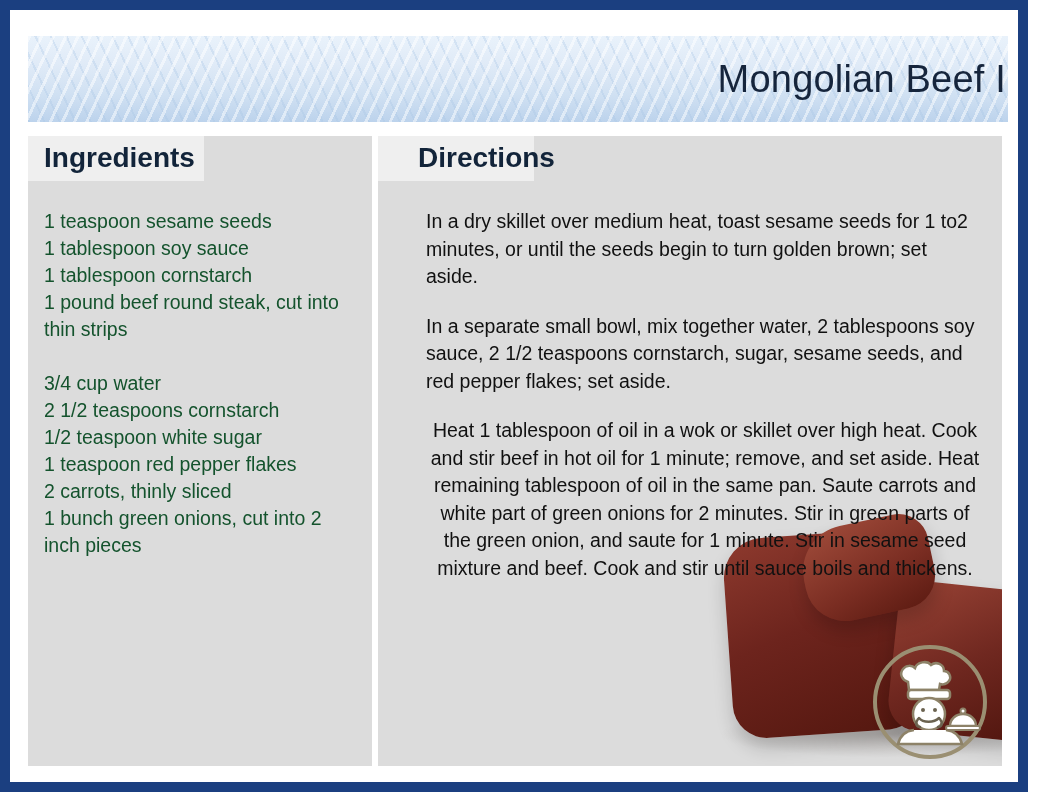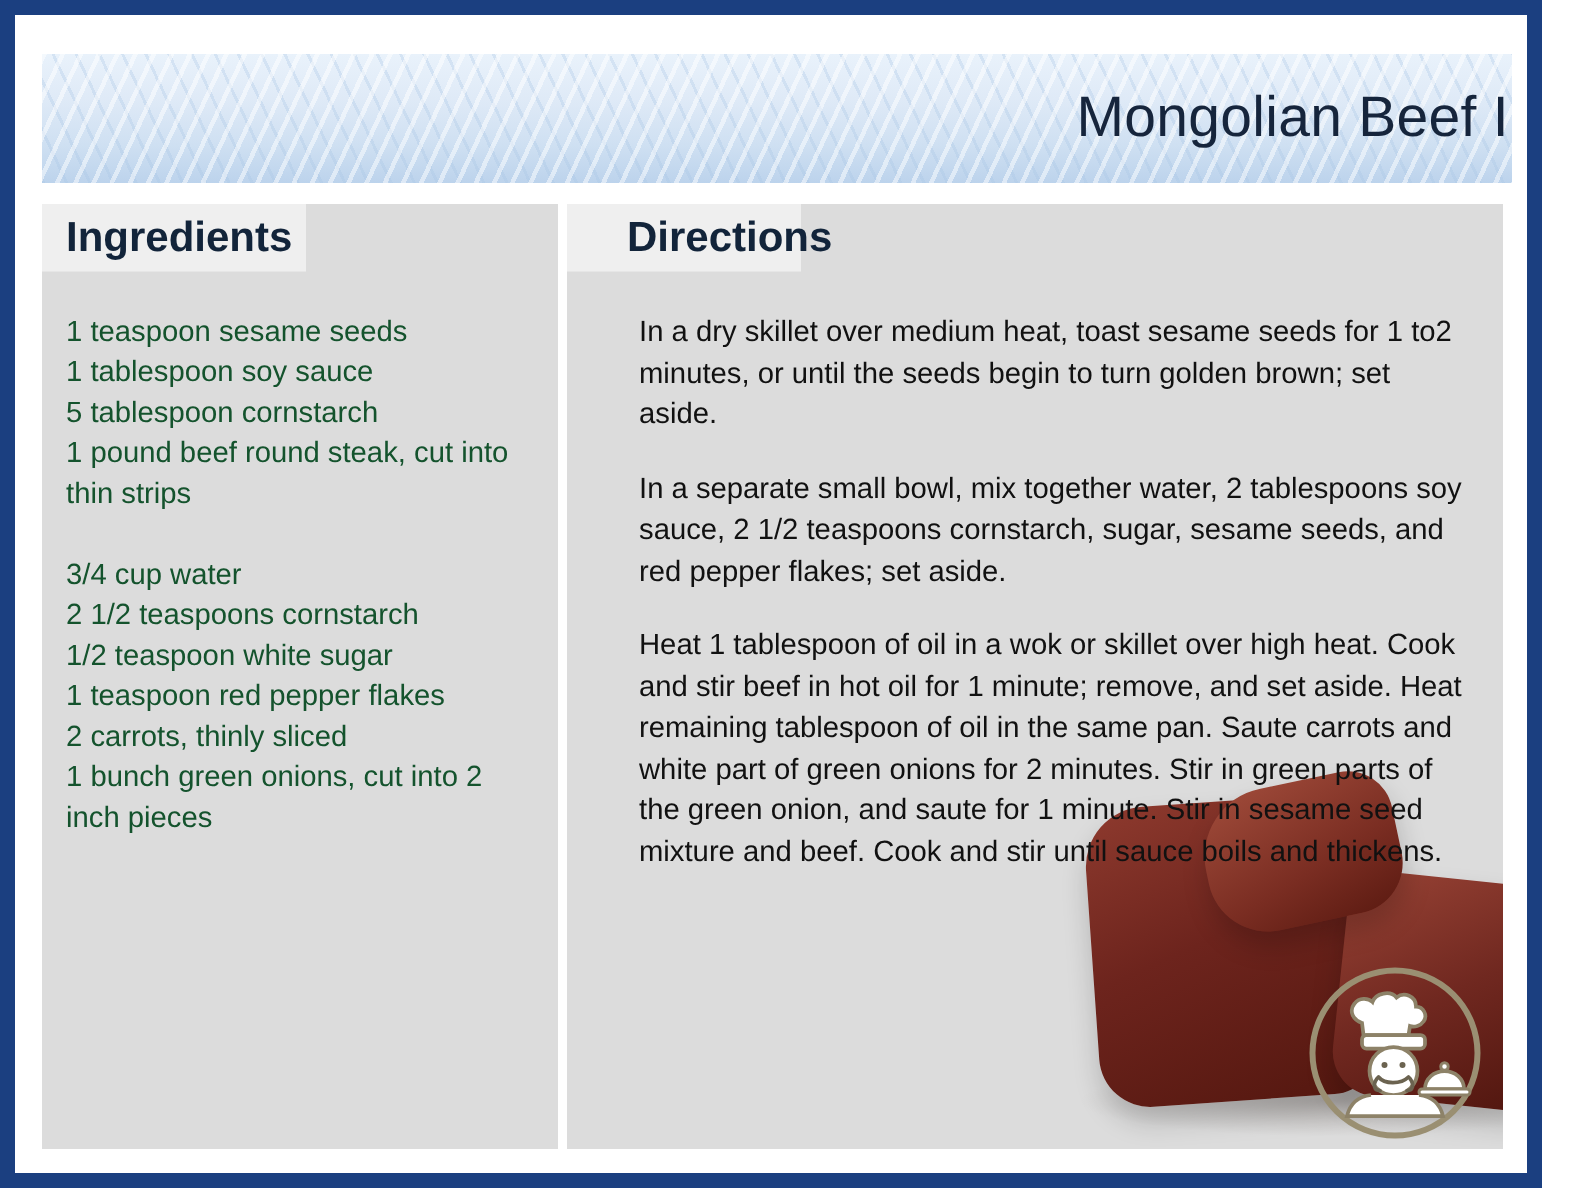--- a/index.html
+++ b/index.html
@@ -113,21 +113,21 @@
     position: absolute;
     left: 12px;
     right: 18px;
     top: 72px;
     font-size: 19.5px;
     line-height: 27.5px;
     color: #111111;
     margin-left: 36px;
   }
   .dir-step { margin: 0 0 22px 0; }
-  .dir-step:last-child { margin-bottom: 0; }
+  .dir-step:last-child { margin-bottom: 0; text-align: center; }
 
   
   .photo {
     position: absolute;
     left: 330px;
     bottom: 0;
     width: 420px;
     height: 290px;
     pointer-events: none;
   }
@@ -179,21 +179,21 @@
     <div class="banner">
       <div class="banner-title">Mongolian Beef I</div>
     </div>
 
     <div class="col-left">
       <div class="head-tab">Ingredients</div>
       <div class="ing-body">
         <div class="ing-group">
           <div class="ing-line">1 teaspoon sesame seeds</div>
           <div class="ing-line">1 tablespoon soy sauce</div>
-          <div class="ing-line">5 tablespoon cornstarch</div>
+          <div class="ing-line">1 tablespoon cornstarch</div>
           <div class="ing-line">1 pound beef round steak, cut into thin strips</div>
         </div>
         <div class="ing-group">
           <div class="ing-line">3/4 cup water</div>
           <div class="ing-line">2 1/2 teaspoons cornstarch</div>
           <div class="ing-line">1/2 teaspoon white sugar</div>
           <div class="ing-line">1 teaspoon red pepper flakes</div>
           <div class="ing-line">2 carrots, thinly sliced</div>
           <div class="ing-line">1 bunch green onions, cut into 2 inch pieces</div>
         </div>

